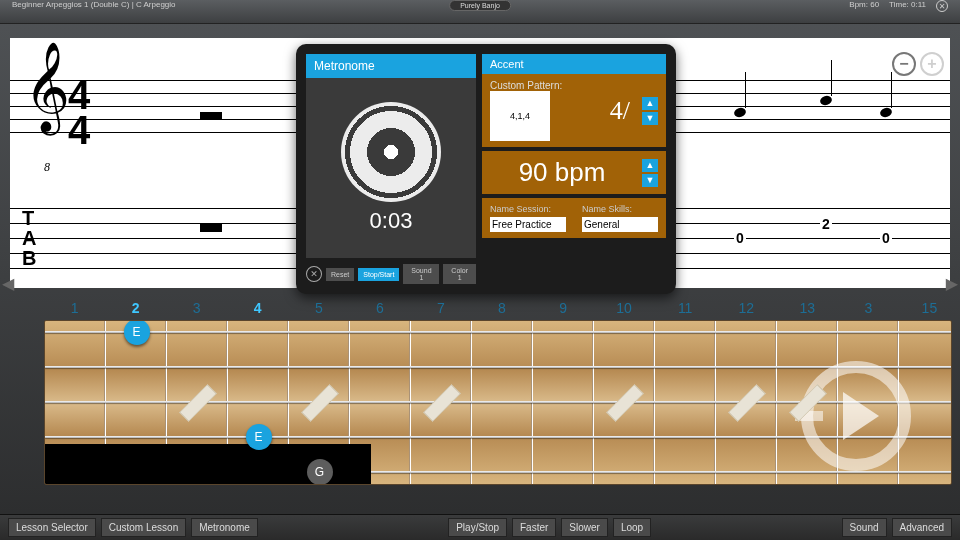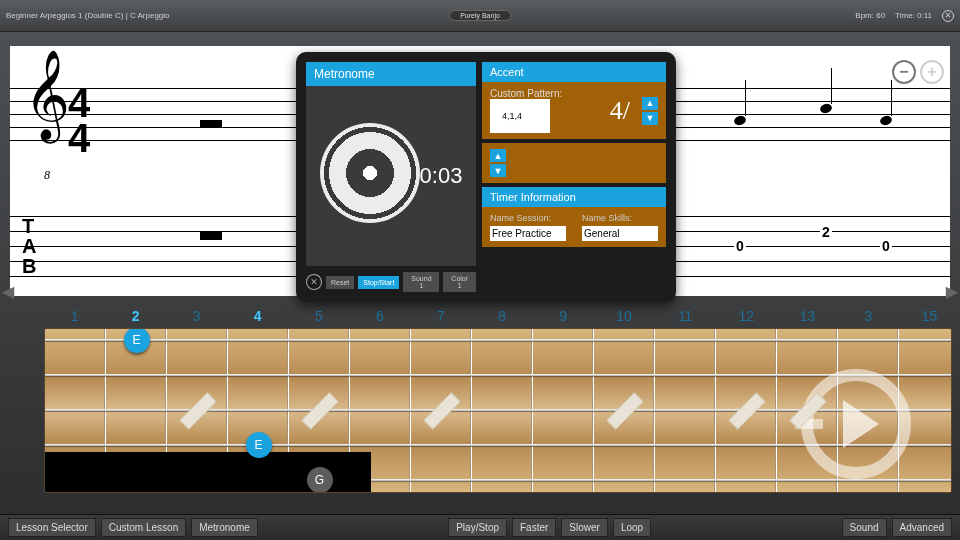--- a/index.html
+++ b/index.html
@@ -6,21 +6,21 @@
     --cyan:#1aa3df;
     --cyan-dark:#1489ba;
     --dark:#2a2b2c;
     --darker:#1a1a1a;
     --grey:#4a4a4a;
     --topbar:#474a4d;
   }
   *{box-sizing:border-box;margin:0;padding:0;font-family:Arial,Helvetica,sans-serif}
   html,body{width:960px;height:540px;background:linear-gradient(#505356,#2b2c2d);overflow:hidden}
   
-  .topbar{height:32px;background:linear-gradient(#5b5e61,#3d3f41);display:flex;align-items:center;color:#cfcfcf;font-size:8px;padding:0 6px;border-bottom:1px solid #222}
+  .topbar{height:24px;background:linear-gradient(#5b5e61,#3d3f41);display:flex;align-items:flex-start;color:#cfcfcf;font-size:8px;padding:0 12px;border-bottom:1px solid #222}
   .topbar .title{flex:1}
   .topbar .brand{position:absolute;left:50%;transform:translateX(-50%);background:#333;border:1px solid #666;border-radius:8px;padding:1px 10px;color:#ddd;font-size:7px}
   .topbar .bpm{margin-right:10px}
   .topbar .time{margin-right:10px}
   .topbar .close{width:12px;height:12px;border:1px solid #ccc;border-radius:50%;display:flex;align-items:center;justify-content:center;font-size:8px;color:#ccc;cursor:pointer}
   
   .score-zone{position:relative;height:272px;padding:6px 10px}
   .score{position:absolute;left:10px;top:14px;width:940px;height:250px;background:#fff; }
   .staff{position:absolute;left:0;width:940px}
   .staff .line{height:1px;background:#000;margin-bottom:12px}
@@ -40,33 +40,33 @@
   .zoom{position:absolute;right:6px;top:14px;display:flex;gap:4px}
   .zoom span{width:24px;height:24px;border:2px solid #777;border-radius:50%;display:flex;align-items:center;justify-content:center;color:#777;font-size:16px;font-weight:bold;cursor:pointer;background:rgba(255,255,255,0.7)}
   .zoom span.dis{opacity:.35}
   .nav-arrow{position:absolute;top:250px;color:#666;font-size:16px;cursor:pointer}
   .nav-left{left:2px}
   .nav-right{right:2px}
   
   .metro{position:absolute;left:296px;top:20px;width:380px;height:250px;background:#1c1c1c;border-radius:10px;padding:10px;display:flex;gap:6px;box-shadow:0 4px 12px rgba(0,0,0,.6)}
   .metro-left{width:170px;display:flex;flex-direction:column}
   .metro-left h3{background:var(--cyan);color:#fff;font-size:12px;font-weight:normal;padding:5px 8px}
-  .dial-wrap{flex:1;background:#3a3a3a;display:flex;flex-direction:row;align-items:center;justify-content:center}
+  .dial-wrap{flex:1;background:#3a3a3a;display:flex;flex-direction:column;align-items:center;justify-content:center}
   .dial{width:100px;height:100px;border-radius:50%;background:radial-gradient(circle,#fff 0 7px,#3a3a3a 7px 24px,#ececec 24px 41px,#3a3a3a 41px 46px,#ececec 46px 52px);margin-bottom:6px}
   .dial-time{color:#fff;font-size:22px}
   .metro-controls{display:flex;gap:4px;margin-top:6px;align-items:center}
   .metro-controls .xbtn{width:16px;height:16px;border:1px solid #aaa;border-radius:50%;color:#aaa;font-size:9px;display:flex;align-items:center;justify-content:center;cursor:pointer}
   .metro-controls button{font-size:7px;padding:3px 5px;background:#4d4d4d;color:#ccc;border:none;cursor:pointer}
   .metro-controls button.primary{background:var(--cyan);color:#fff}
   .metro-right{flex:1;display:flex;flex-direction:column;gap:4px}
   .panel-sec{background:#a16207}
   .panel-sec h4{background:var(--cyan);color:#fff;font-size:11px;font-weight:normal;padding:4px 8px}
   .panel-sec .body{padding:6px 8px;color:#ddd;font-size:10px}
   .accent-body{display:flex;align-items:center;gap:8px}
-  .accent-body input{width:60px;font-size:9px;padding:12px;border:none}
+  .accent-body input{width:60px;font-size:9px;padding:20px;border:none}
   .bigfrac{color:#fff;font-size:26px;font-family:Georgia,serif;flex:1;text-align:right;padding-right:4px}
   .spinner{display:flex;flex-direction:column;gap:2px}
   .spinner div{width:16px;height:13px;background:var(--cyan);color:#fff;font-size:9px;display:flex;align-items:center;justify-content:center;cursor:pointer}
   .tempo-body{display:flex;align-items:center;gap:8px}
   .tempo-val{color:#fff;font-size:26px;flex:1;text-align:center}
   .timer-body{display:flex;gap:16px}
   .timer-body .col{flex:1;display:flex;flex-direction:column;gap:3px}
   .timer-body label{font-size:9px;color:#ccc}
   .timer-body input{width:100%;font-size:10px;padding:2px;border:none}
   
@@ -171,28 +171,28 @@
           </div>
           <div class="bigfrac">4/</div>
           <div class="spinner">
             <div>▲</div>
             <div>▼</div>
           </div>
         </div>
       </div>
       <div class="panel-sec">
         <div class="body tempo-body">
+          <div class="tempo-val">90 bpm</div>
           <div class="spinner">
             <div>▲</div>
             <div>▼</div>
           </div>
         </div>
       </div>
       <div class="panel-sec">
-        <h4>Timer Information</h4>
         <div class="body timer-body">
           <div class="col">
             <label>Name Session:</label>
             <input value="Free Practice" style="">
           </div>
           <div class="col">
             <label>Name Skills:</label>
             <input value="General" style="">
           </div>
         </div>

